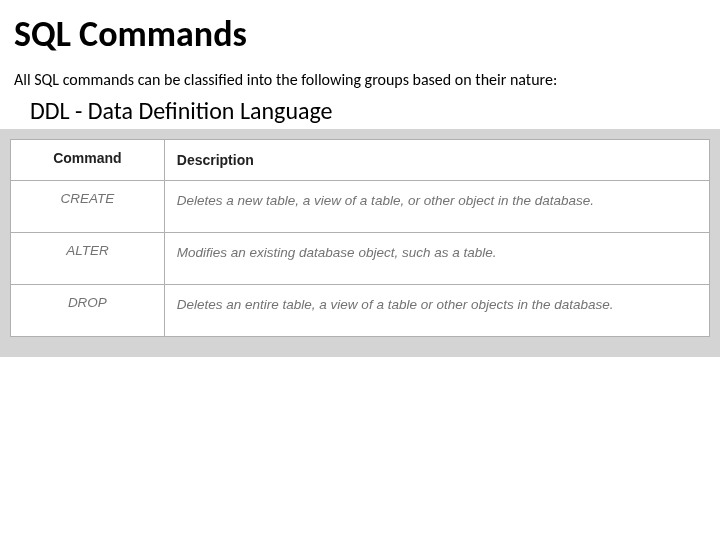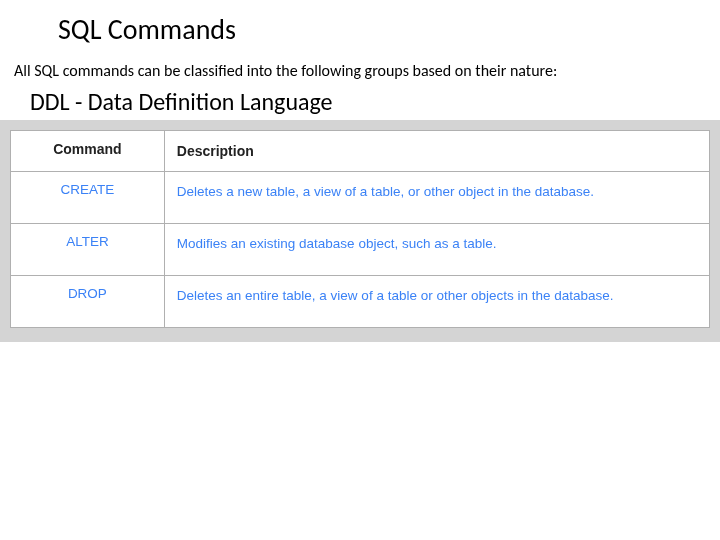--- a/index.html
+++ b/index.html
@@ -7,40 +7,39 @@
       width: 720px;
       height: 540px;
       background: #fff;
       font-family: Calibri, "Segoe UI", Arial, sans-serif;
       color: #000;
     }
     .container {
       padding: 12px 14px 0 14px;
     }
     .title {
-      font-size: 28px;
-      font-weight: 400;
+      font-size: 36px;
+      font-weight: 700;
       margin-bottom: 14px;
-      margin-left: 44px;
     }
     .intro {
       font-size: 16px;
       font-weight: 400;
       line-height: 1.25;
       margin-bottom: 6px;
     }
     .subheading {
       font-size: 24px;
       font-weight: 400;
       margin-bottom: 4px;
       margin-left: 16px;
     }
     .table-outer {
       background: #d4d4d4;
-      padding: 10px 10px 14px 10px;
+      padding: 10px 10px 20px 10px;
       width: 100%;
     }
     table {
       width: 100%;
       border-collapse: collapse;
       background: #fff;
       font-family: Verdana, Geneva, sans-serif;
     }
     th, td {
       border: 1px solid #b0b0b0;
@@ -49,21 +48,22 @@
     }
     th {
       font-weight: bold;
       text-align: center;
       font-size: 14px;
       background: #fff;
       color: #222;
     }
     td {
       font-size: 13.5px;
-      color: #3b82f6;
+      color: #737373;
+      font-style: italic;
     }
     .col-cmd {
       width: 22%;
       text-align: center;
       vertical-align: top;
     }
     .col-desc {
       width: 78%;
       text-align: justify;
       line-height: 1.45;

